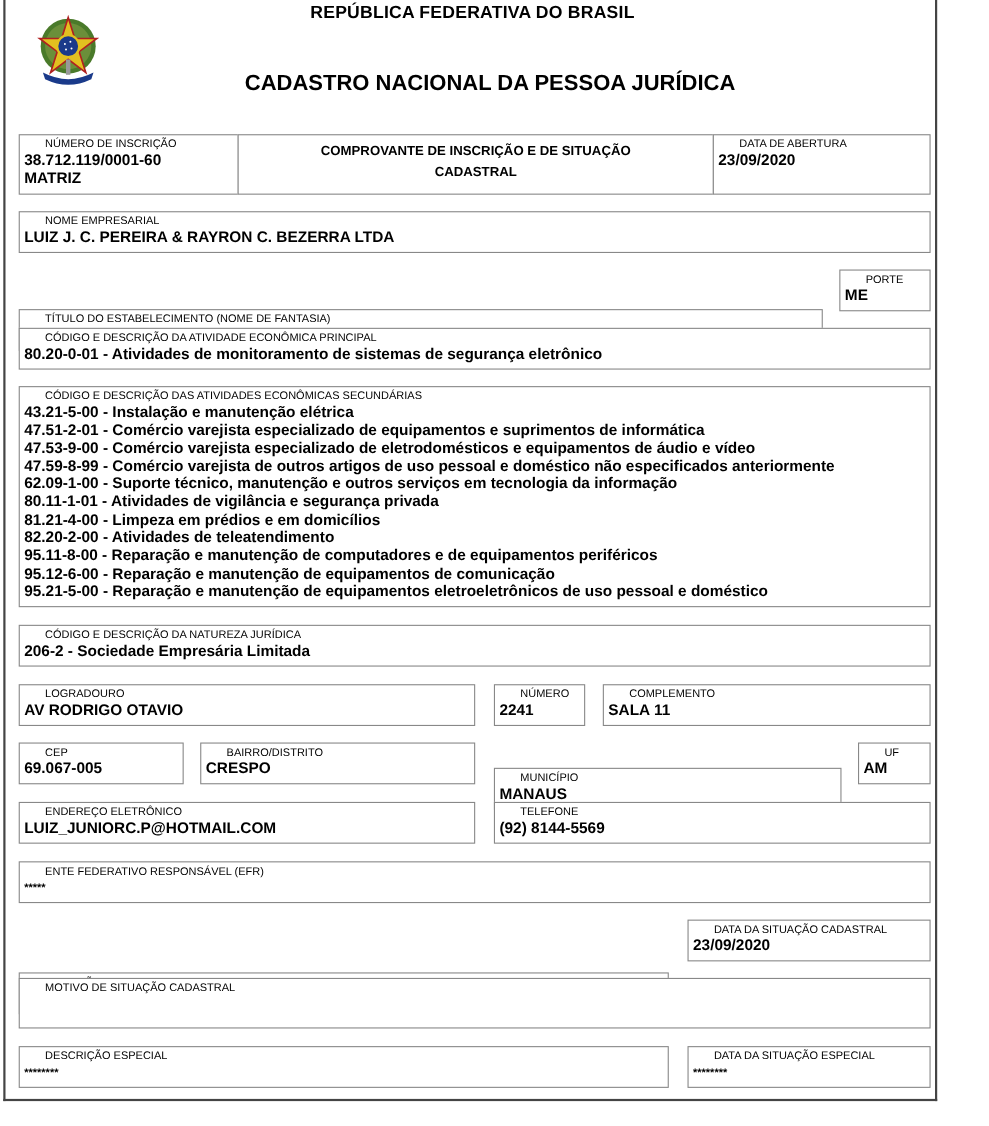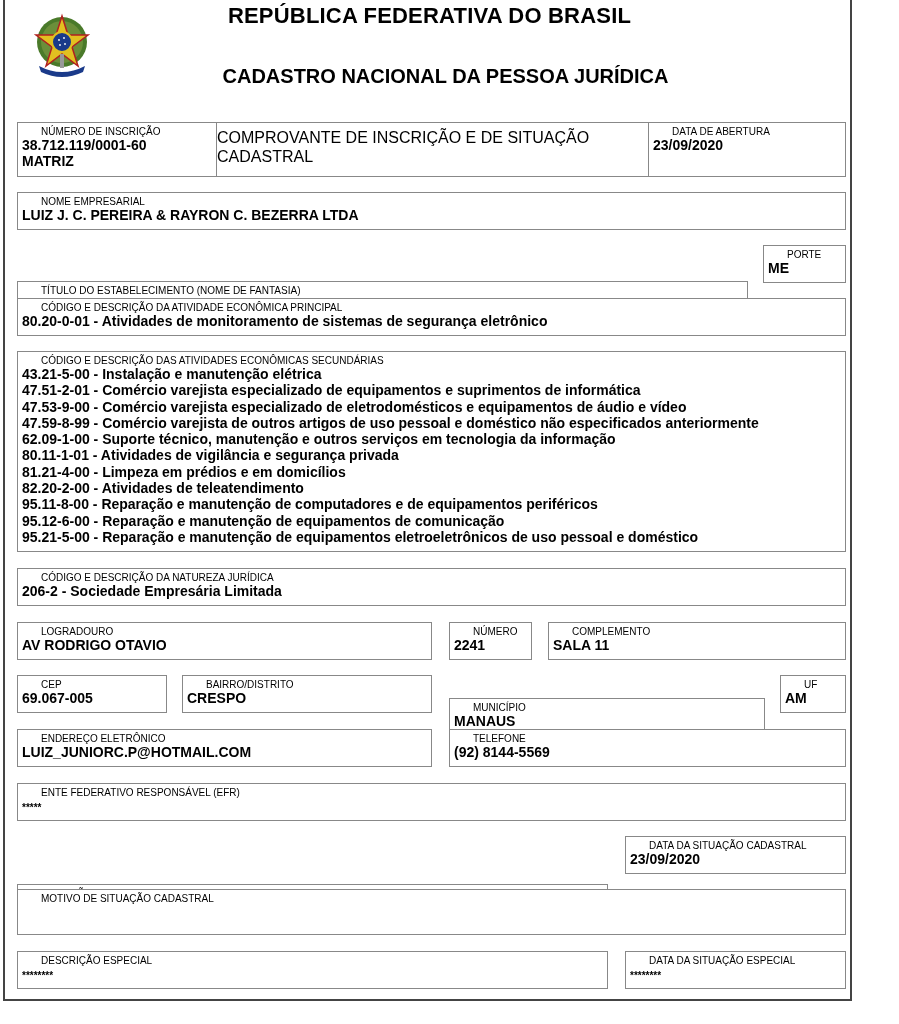--- a/index.html
+++ b/index.html
@@ -1,26 +1,26 @@
 <!DOCTYPE html>
 <html><head>
 <meta charset="utf-8">
 <style>
   html, body { margin:0; padding:0; background:#ffffff; }
   body { width:899px; height:1024px; position:relative; font-family:"Liberation Sans", sans-serif; color:#000; overflow:hidden; }
   .page { position:absolute; left:3px; top:-2px; width:849px; height:1003px; border:2px solid #444; border-top:none; box-sizing:border-box; background:#fff; }
   .emblem { position:absolute; left:22px; top:12px; width:70px; height:70px; }
-  .title1 { position:absolute; left:0; width:849px; top:5px; text-align:center; font-size:22px; font-weight:bold; letter-spacing:0.2px; }
+  .title1 { position:absolute; left:0; width:849px; top:5px; text-align:center; font-size:16px; font-weight:bold; letter-spacing:0.2px; }
   .title2 { position:absolute; left:0; width:849px; top:67px; text-align:center; font-size:20px; font-weight:bold;padding-left:16px; }
   .box { position:absolute; border:1px solid #888; box-sizing:border-box; background:#fff; }
   .lbl { position:absolute; left:4px; top:3px; font-size:10px; line-height:11px; white-space:nowrap;padding-left:19px; }
   .val { position:absolute; left:4px; top:14px; font-size:14px; font-weight:bold; line-height:16px; white-space:nowrap; }
   .val.sm { font-size:10px; top:16px; }
   .val2 { position:absolute; left:4px; top:30px; font-size:14px; font-weight:bold; line-height:16px; }
-  .comp { position:absolute; left:0; right:0; top:5px; font-size:16px; font-weight:normal; line-height:19px; }
+  .comp { position:absolute; left:0; right:0; top:5px; text-align:center; font-size:12px; font-weight:bold; line-height:19px; }
   .seclist { position:absolute; left:4px; top:14px; font-size:14px; font-weight:bold; line-height:16.3px; }
   .seclist div { white-space:nowrap; }
 </style>
 </head>
 <body>
 
 <div class="page">
 
   <svg class="emblem" viewBox="0 0 70 70">
     <circle cx="35" cy="32" r="25" fill="#4a7a2a"></circle>

